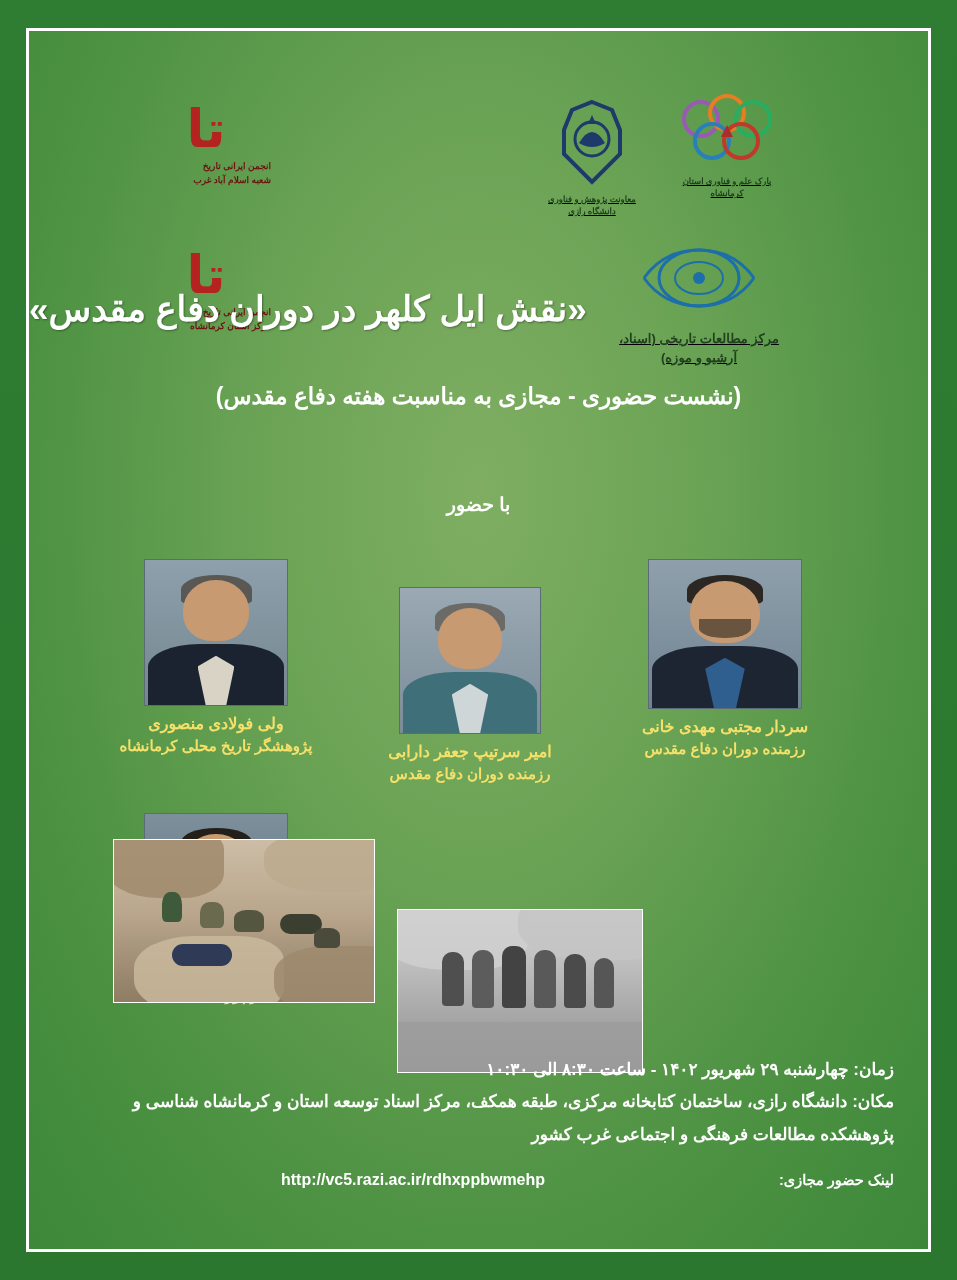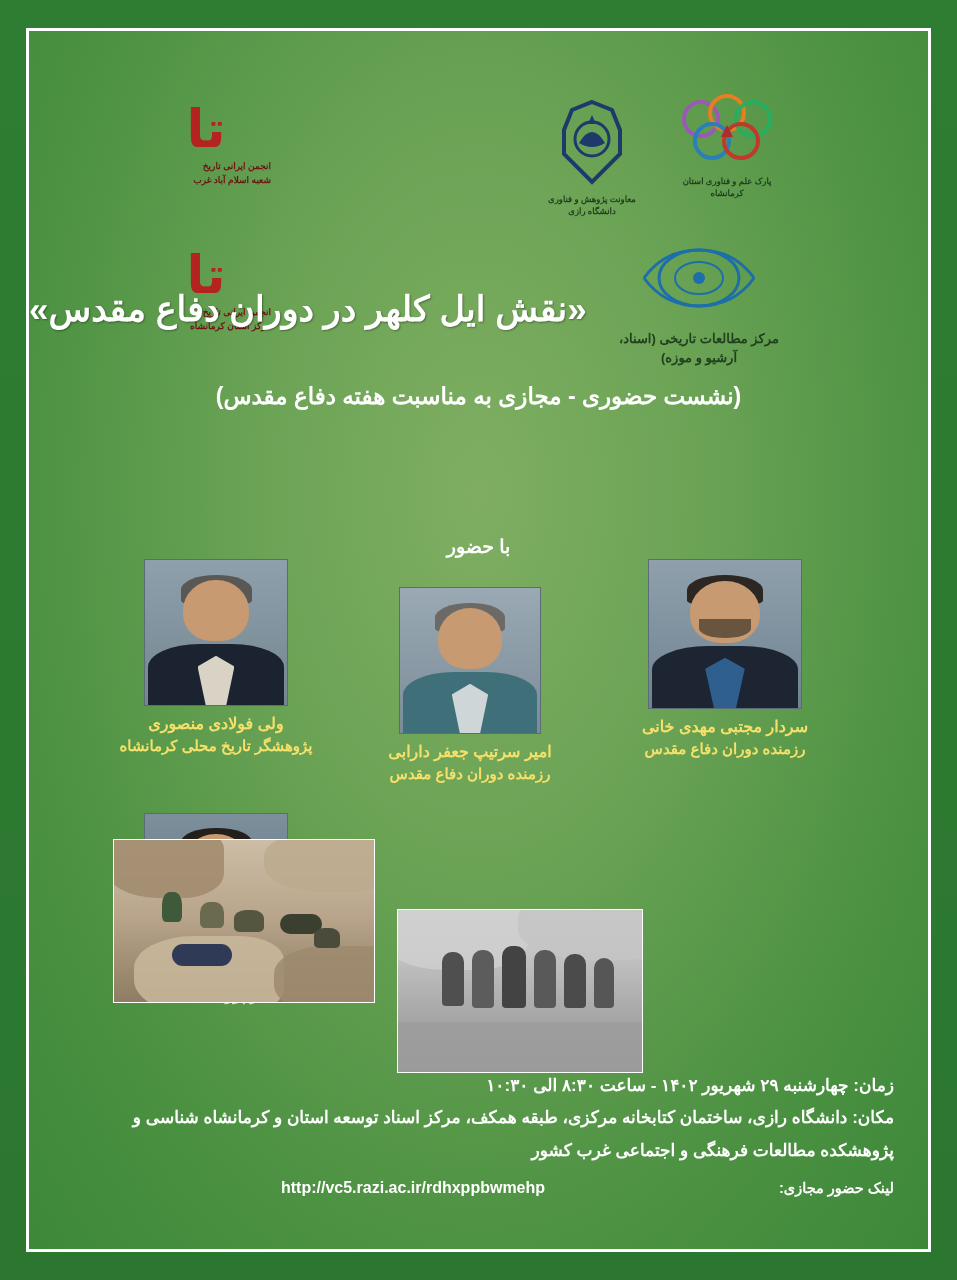--- a/index.html
+++ b/index.html
@@ -28,20 +28,21 @@
     height: 100%;
     border: 3px solid #ffffff;
     box-sizing: border-box;
     background: radial-gradient(ellipse at 50% 38%, #7fae62 0%, #6ba355 35%, #4e9243 70%, #3c8839 100%);
     overflow: hidden;
   }
 
   
   .logo {
     position: absolute;
+    text-decoration: underline;
   }
   .logo-rings {
     left: 638px;
     top: 62px;
     width: 120px;
     height: 130px;
     text-align: center;
   }
   .rings-svg { display:block; margin: 0 auto; }
   .logo-caption {
@@ -131,21 +132,20 @@
   .with-presence {
     position: absolute;
     top: 462px;
     left: 0;
     right: 0;
     text-align: center;
     color: #ffffff;
     font-size: 19px;
     direction: rtl;
     font-weight: bold;
-    margin-top: 42px;
   }
 
   
   .person {
     position: absolute;
     text-align: center;
   }
   .photo {
     position: relative;
     overflow: hidden;
@@ -280,21 +280,21 @@
     color: #ffffff;
     font-size: 14.5px;
     font-weight: bold;
   }
   .footer-link {
     color: #ffffff;
     font-size: 16px;
     font-weight: bold;
     direction: ltr;
     text-decoration: none;
-    margin: 4px auto;
+    margin: 12px auto;
   }
 </style>
 </head>
 <body>
 
 <div class="poster">
   <div class="inner-frame">
 
     <div class="logo logo-rings">
       <svg class="rings-svg" width="104" height="78" viewBox="0 0 104 78">

